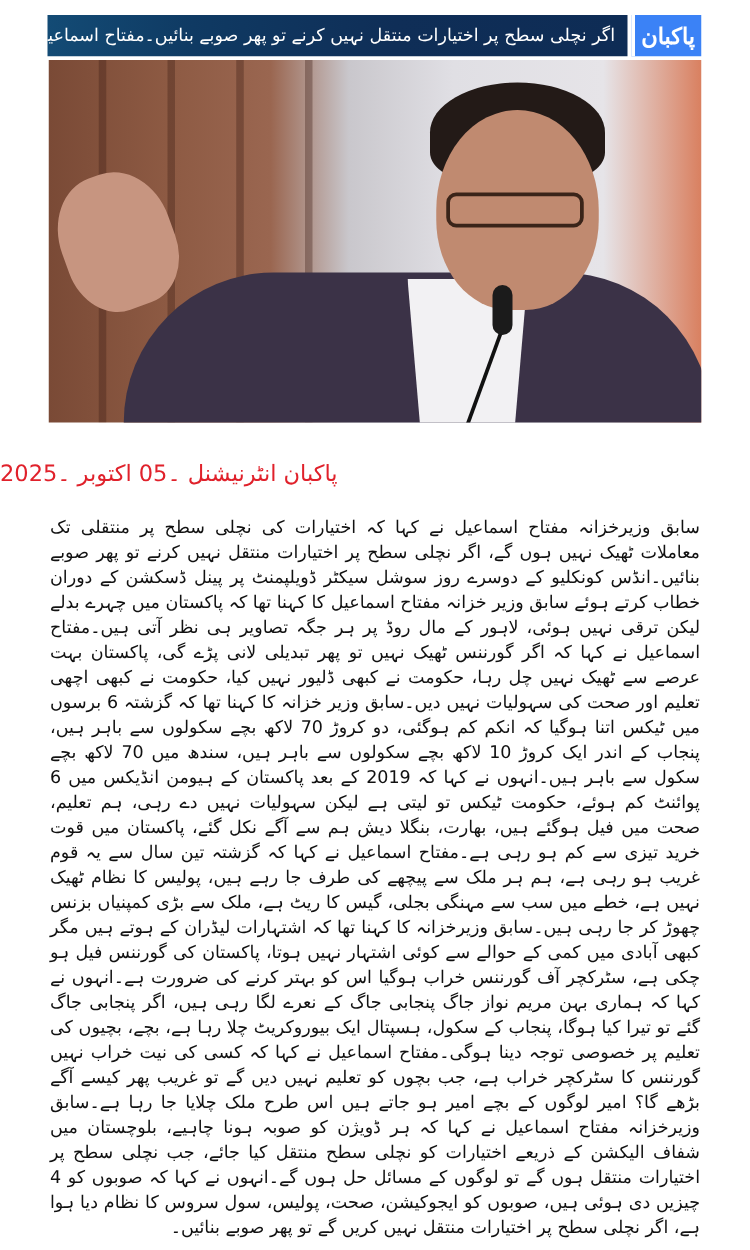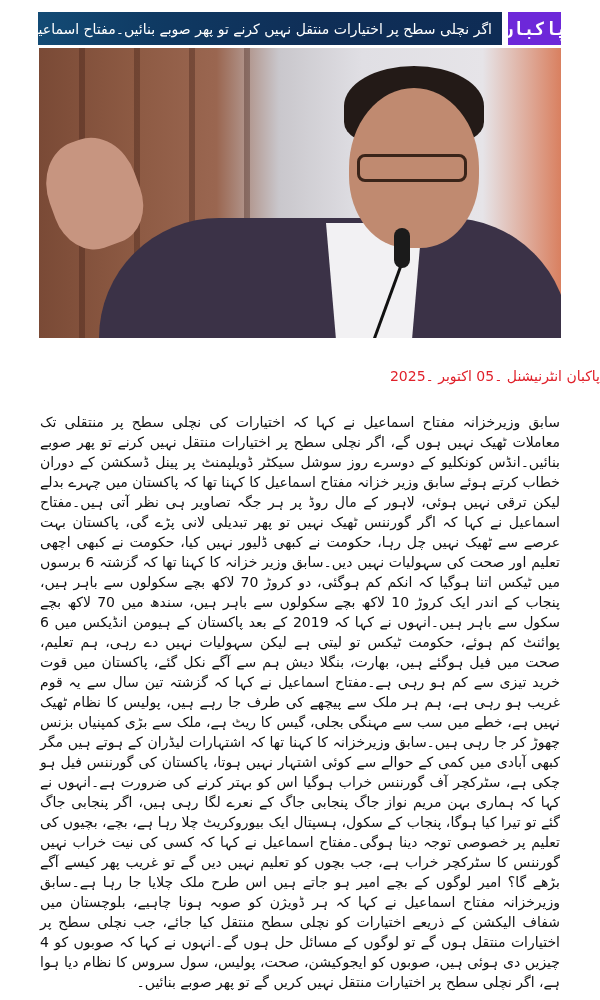--- a/index.html
+++ b/index.html
@@ -4,23 +4,23 @@
   <style>
     * { box-sizing: border-box; margin: 0; padding: 0; }
     html, body { width: 600px; height: 1000px; background: #ffffff; overflow: hidden; }
     body { position: relative; font-family: "DejaVu Sans", sans-serif; }
 
     .header {
       position: absolute; left: 38px; top: 12px; width: 523px; height: 33px;
       display: flex; flex-direction: row-reverse; align-items: stretch; gap: 3px;
     }
     .logo-box {
-      width: 56px; background: #6d28d9; color: #ffffff;
+      width: 56px; background: #3b82f6; color: #ffffff;
       display: flex; align-items: center; justify-content: center;
-      font-family: Liberation Mono, monospace; font-weight: bold; font-size: 18px;
+      font-family: Liberation Serif, serif; font-weight: bold; font-size: 18px;
       direction: rtl; border-left: 3px solid #ffffff;
     }
     .headline-bar {
       flex: 1;
       background: linear-gradient(to right, #134b75 0%, #0f3a63 25%, #0f2e57 60%, #0e2c55 100%);
       color: #ffffff; display: flex; align-items: center; justify-content: flex-start;
       direction: rtl; padding-right: 10px;
       font-family: "DejaVu Sans", sans-serif; font-size: 14px; white-space: nowrap; overflow: hidden;
     }
 
@@ -56,22 +56,22 @@
     .photo .mic {
       position: absolute; left: 355px; top: 180px; width: 16px; height: 40px;
       background: #1b1b1b; border-radius: 8px;
     }
     .photo .mic-stand {
       position: absolute; left: 345px; top: 215px; width: 3px; height: 90px;
       background: #111; transform: rotate(20deg);
     }
 
     .dateline {
-      position: absolute; left: 0; right: 0; top: 368px; text-align: right;
-      color: #e0212b; font-size: 14px; direction: rtl;
+      position: absolute; left: 0; right: 0; top: 368px; text-align: left;
+      color: #e0212b; font-size: 18px; direction: rtl;
       font-family: "DejaVu Sans", sans-serif;
     }
 
     .article {
       position: absolute; left: 40px; top: 412px; width: 520px;
       direction: rtl; text-align: justify; text-align-last: right;
       color: #111111; font-size: 14px; line-height: 20px;
       font-family: "DejaVu Sans", sans-serif;
     }
   </style>

